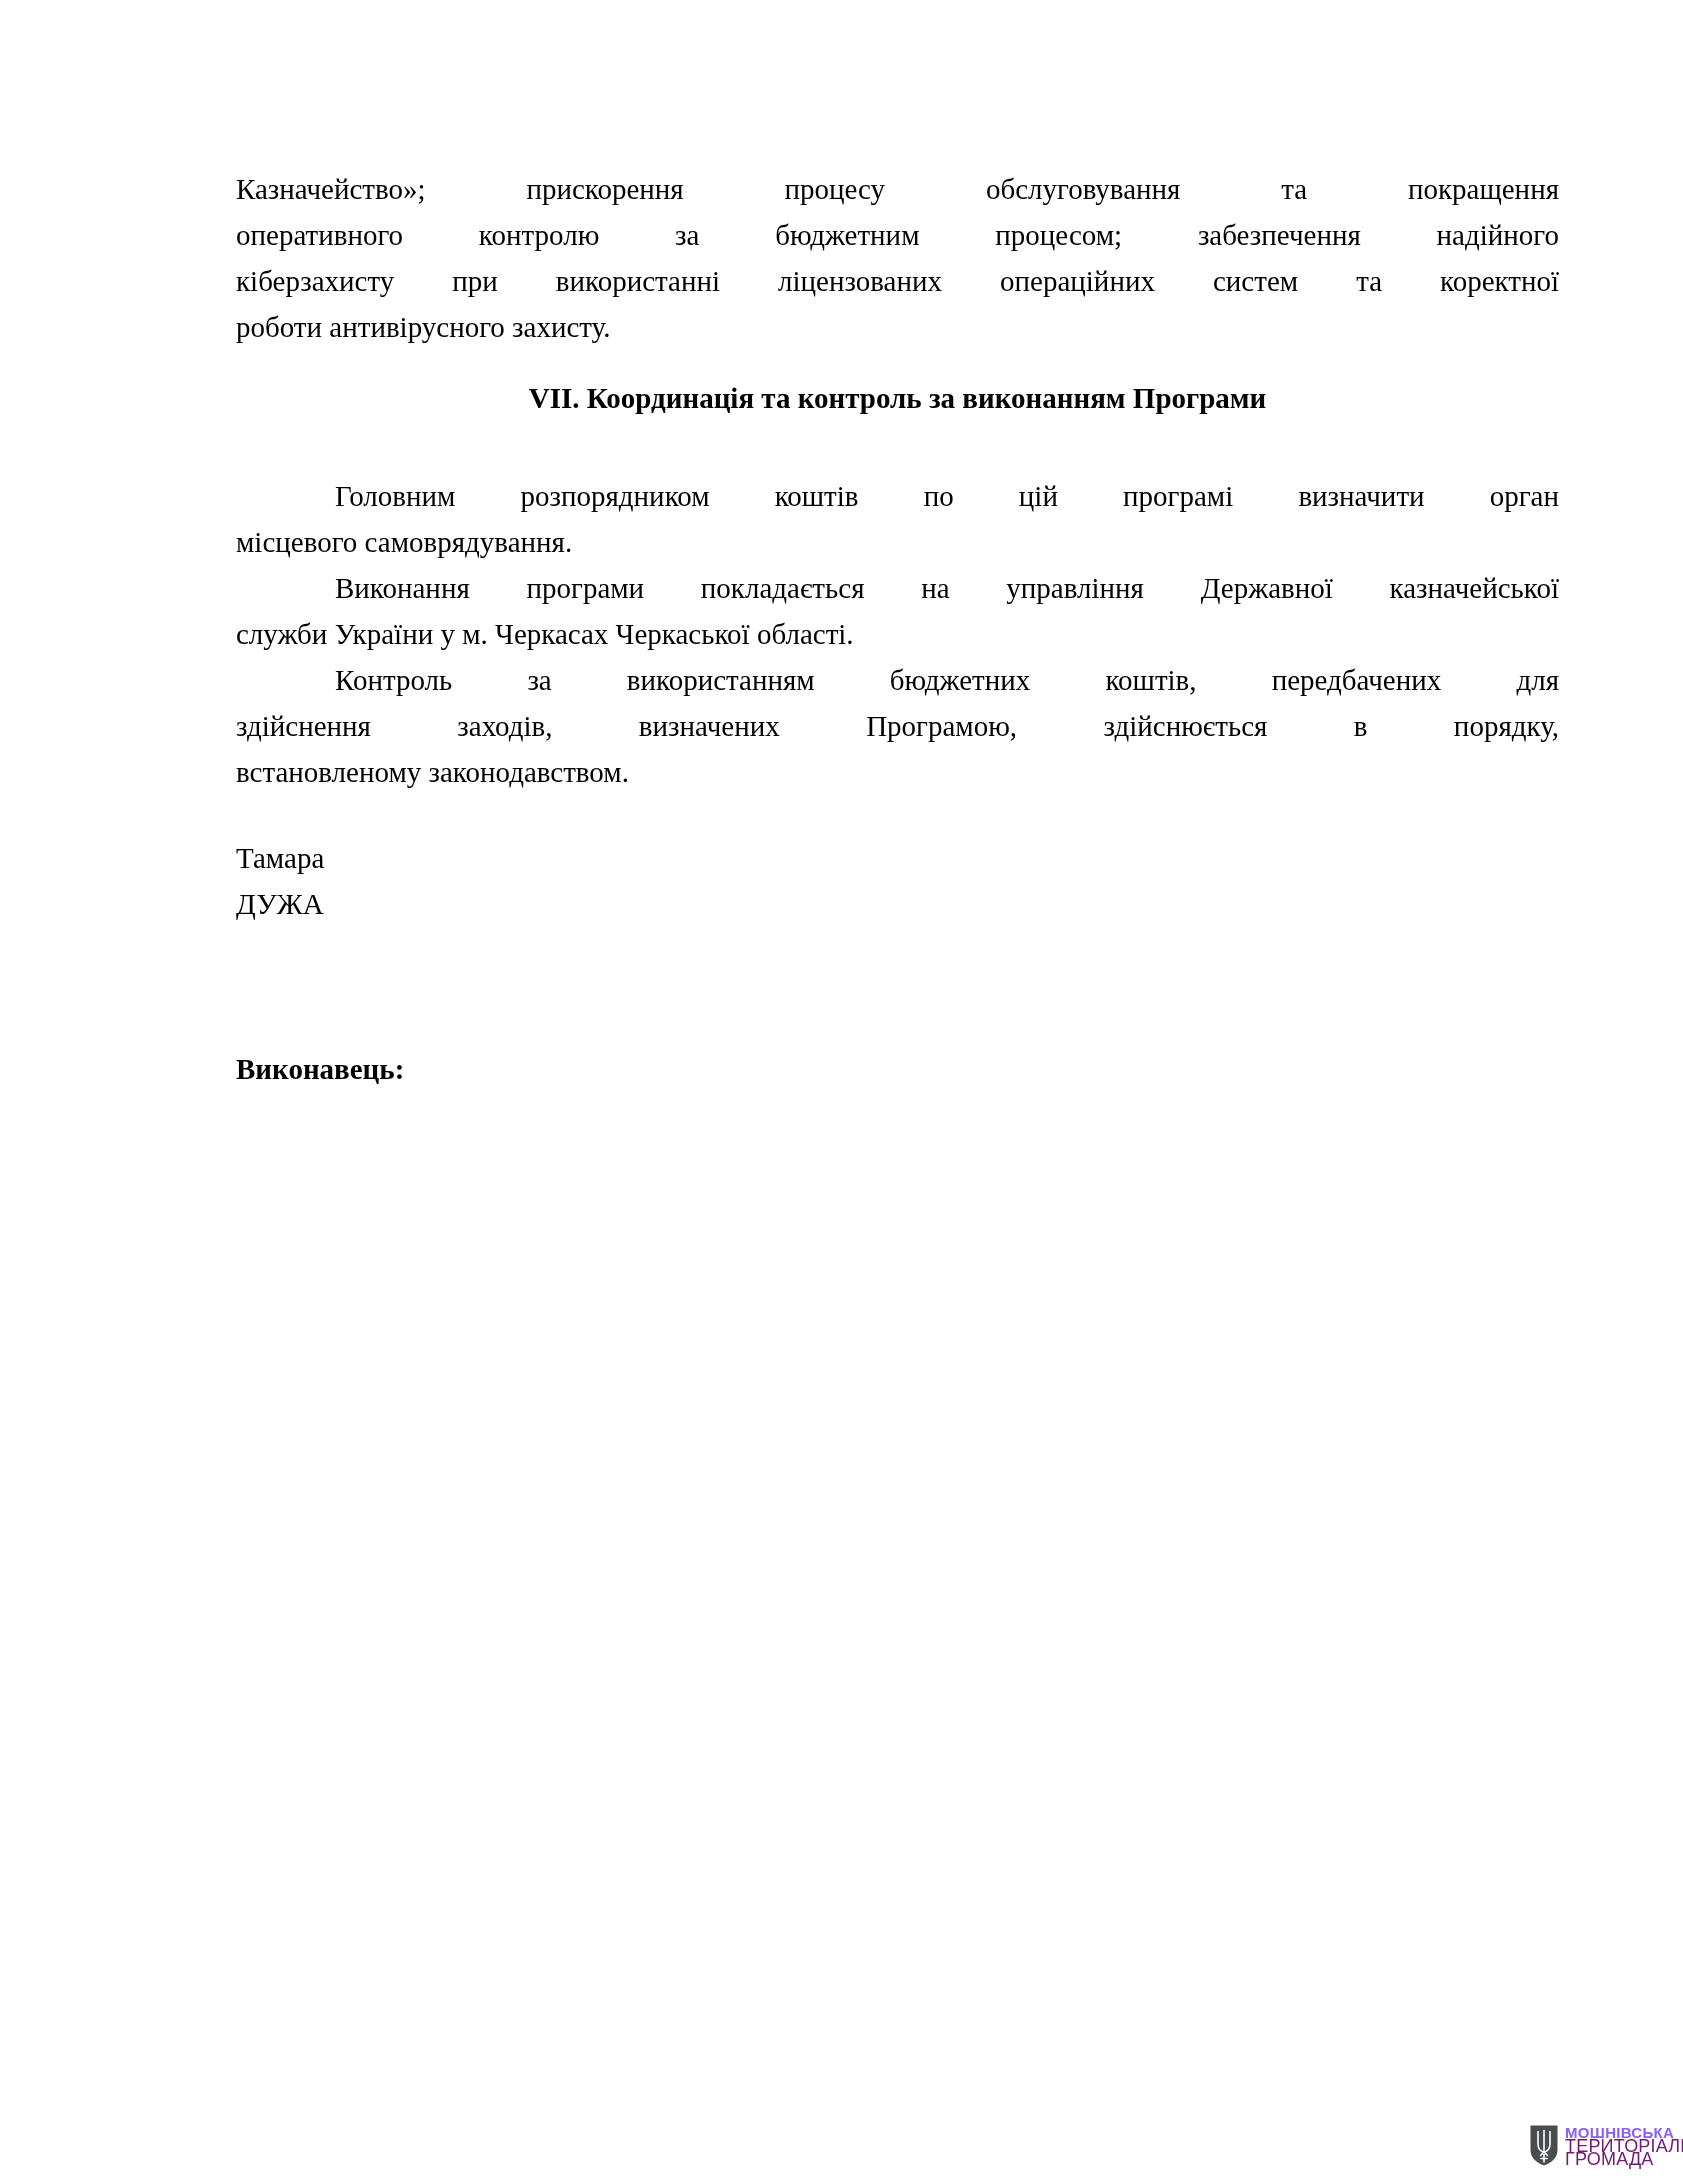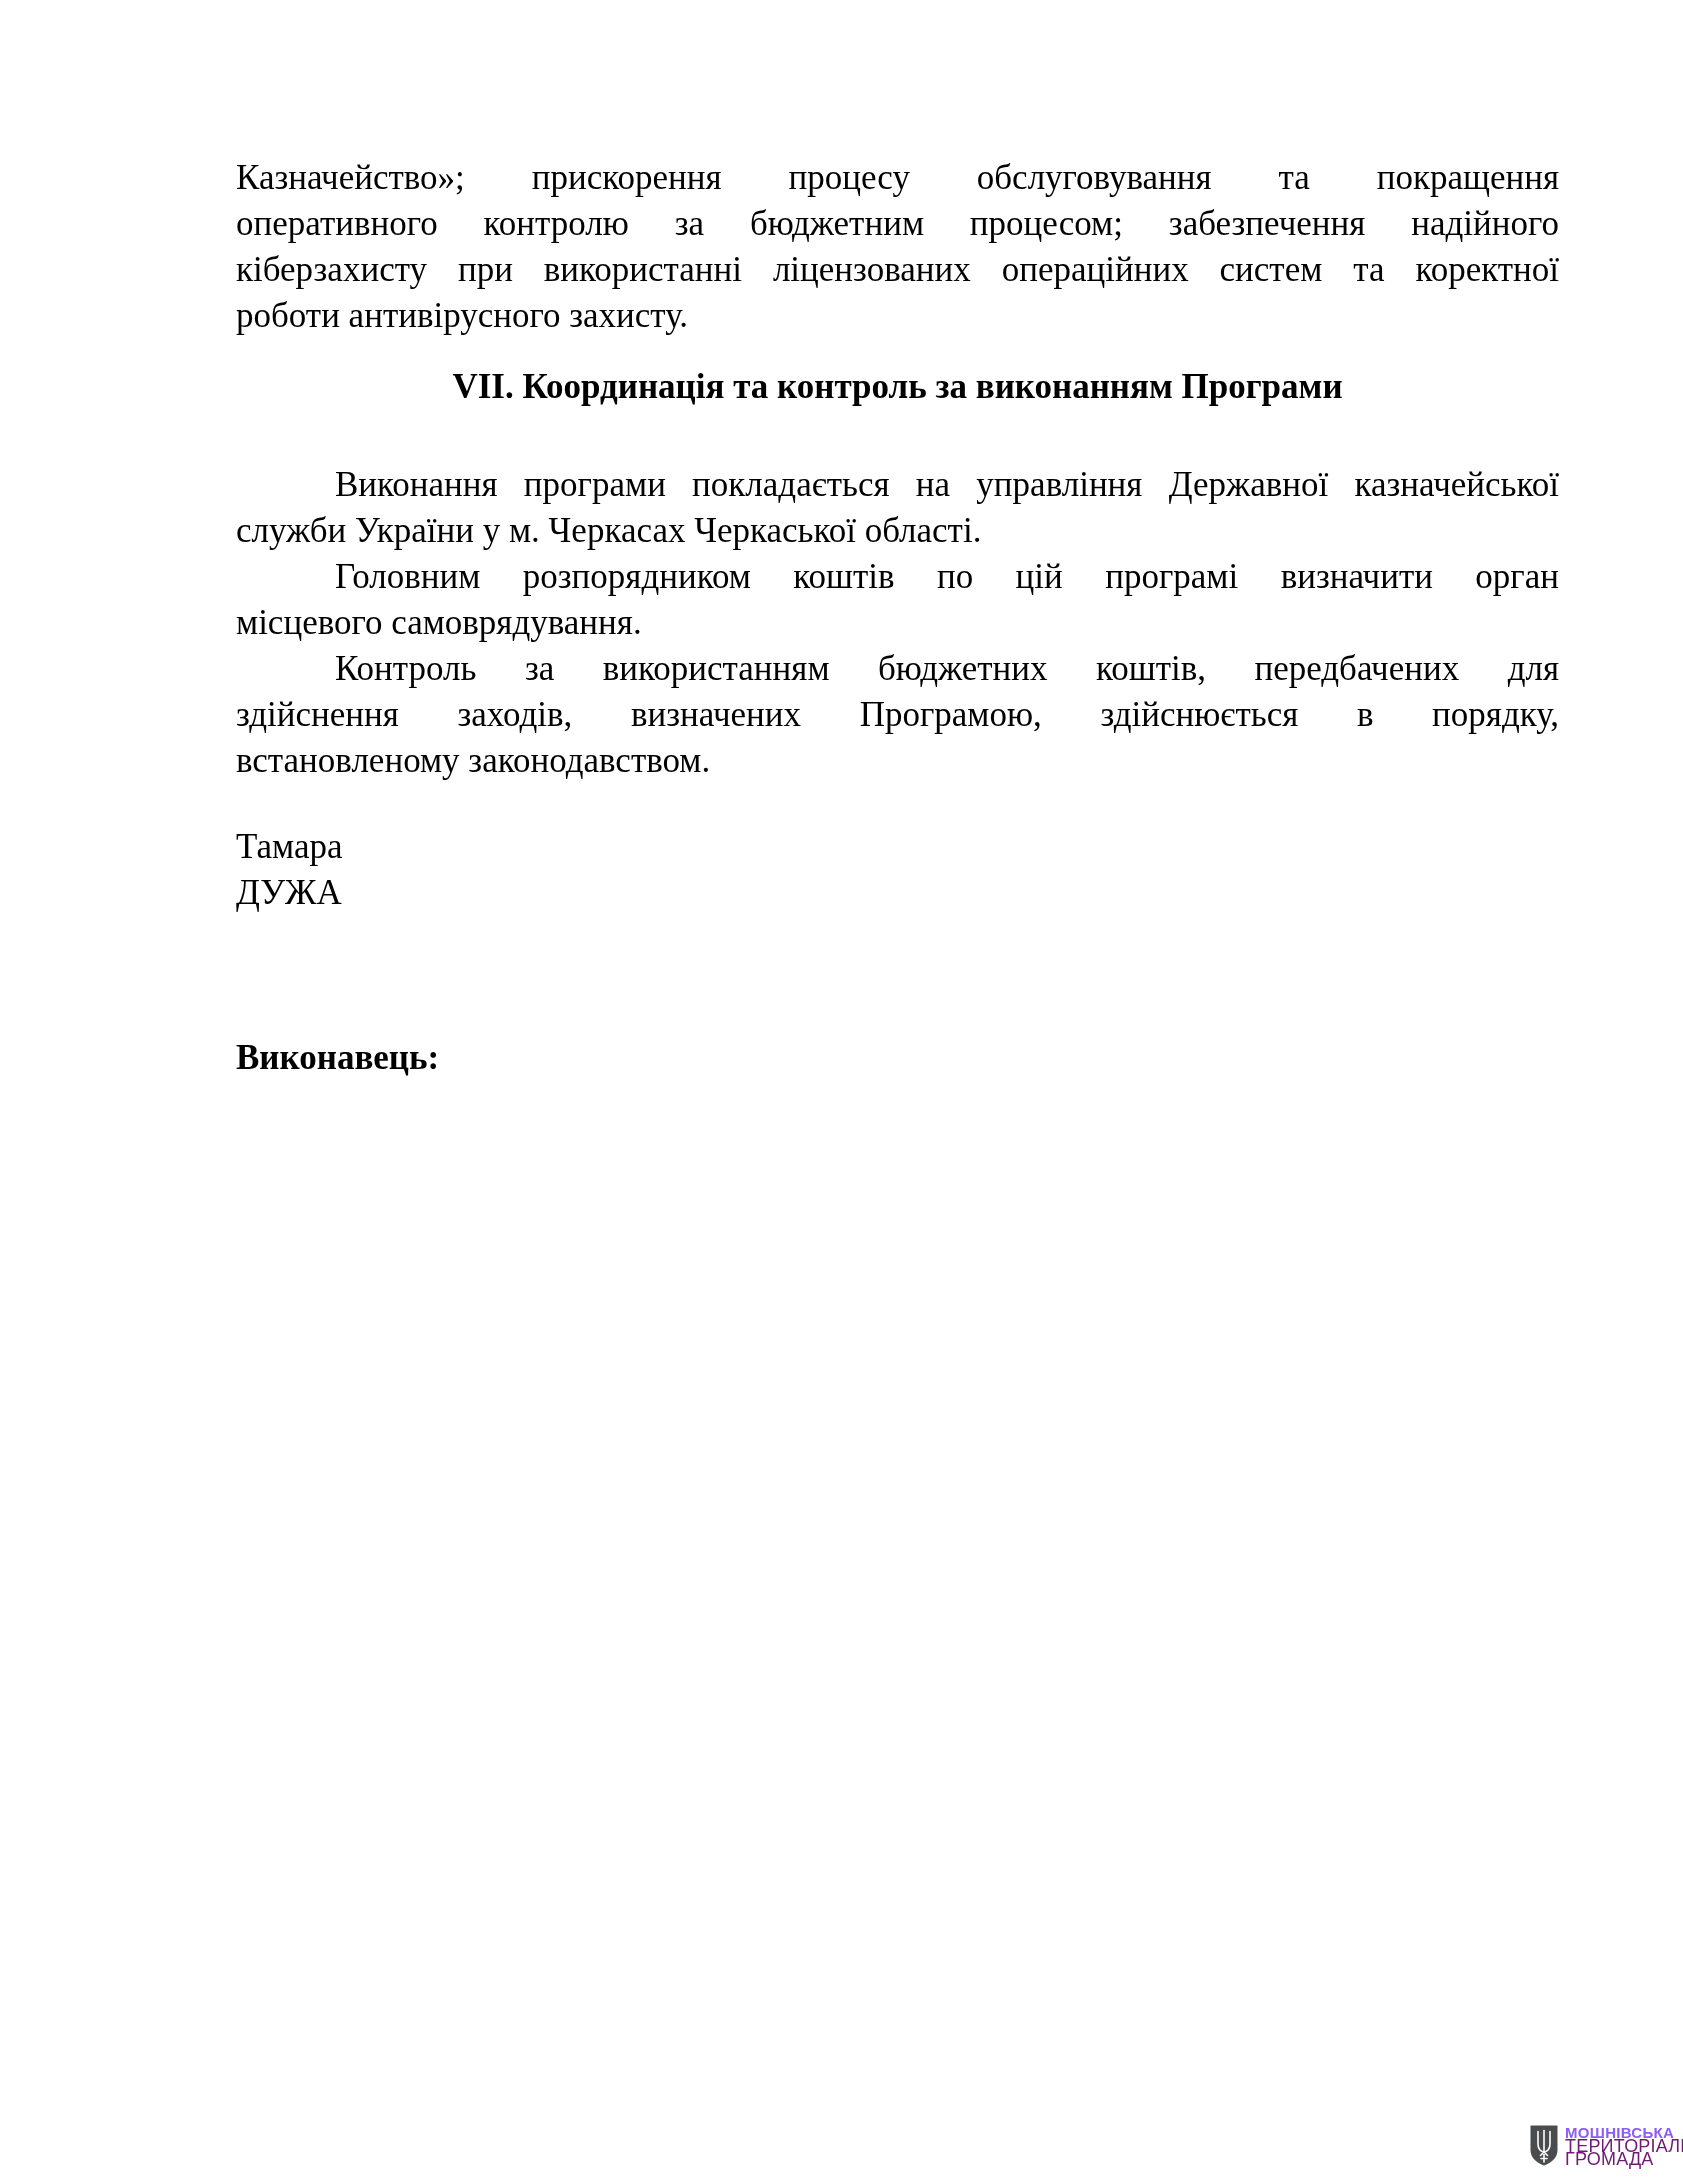--- a/index.html
+++ b/index.html
@@ -9,22 +9,23 @@
     height:2178px;
     background:#ffffff;
     color:#000000;
     font-family:"Liberation Serif","DejaVu Serif",serif;
     overflow:hidden;
   }
   .block{
     position:absolute;
     left:236px;
     width:1323px;
-    font-size:35px;
+    font-size:29px;
     line-height:46px;
+    margin-top:11px;
   }
   .line{text-align:justify;text-align-last:justify;}
   .line.last{text-align-last:left;}
   .line.plain{text-align:left;text-align-last:left;}
   .indent{text-indent:99px;}
   .heading{font-weight:bold;text-align:center;}
   .flexline{display:flex;justify-content:space-between;}
   .bold{font-weight:bold;}
   .exec{line-height:40px;}
   .logo{
@@ -50,26 +51,26 @@
     <div class="line">Казначейство»; прискорення процесу обслуговування та покращення</div>
     <div class="line">оперативного контролю за бюджетним процесом; забезпечення надійного</div>
     <div class="line">кіберзахисту при використанні ліцензованих операційних систем та коректної</div>
     <div class="line last">роботи антивірусного захисту.</div>
   </div>
 
   <div class="block heading" style="top:364px">VII. Координація та контроль за виконанням Програми</div>
 
   <div class="block" style="top:462px">
     <div>
+      <div class="line indent">Головним розпорядником коштів по цій програмі визначити орган</div>
+      <div class="line last">місцевого самоврядування.</div>
+    </div>
+    <div>
       <div class="line indent">Виконання програми покладається на управління Державної казначейської</div>
       <div class="line last">служби України у м. Черкасах Черкаської області.</div>
-    </div>
-    <div>
-      <div class="line indent">Головним розпорядником коштів по цій програмі визначити орган</div>
-      <div class="line last">місцевого самоврядування.</div>
     </div>
     <div>
       <div class="line indent">Контроль за використанням бюджетних коштів, передбачених для</div>
       <div class="line">здійснення заходів, визначених Програмою, здійснюється в порядку,</div>
       <div class="line last">встановленому законодавством.</div>
     </div>
   </div>
 
   <div class="block" style="top:824px">
     <div class="flexline">

